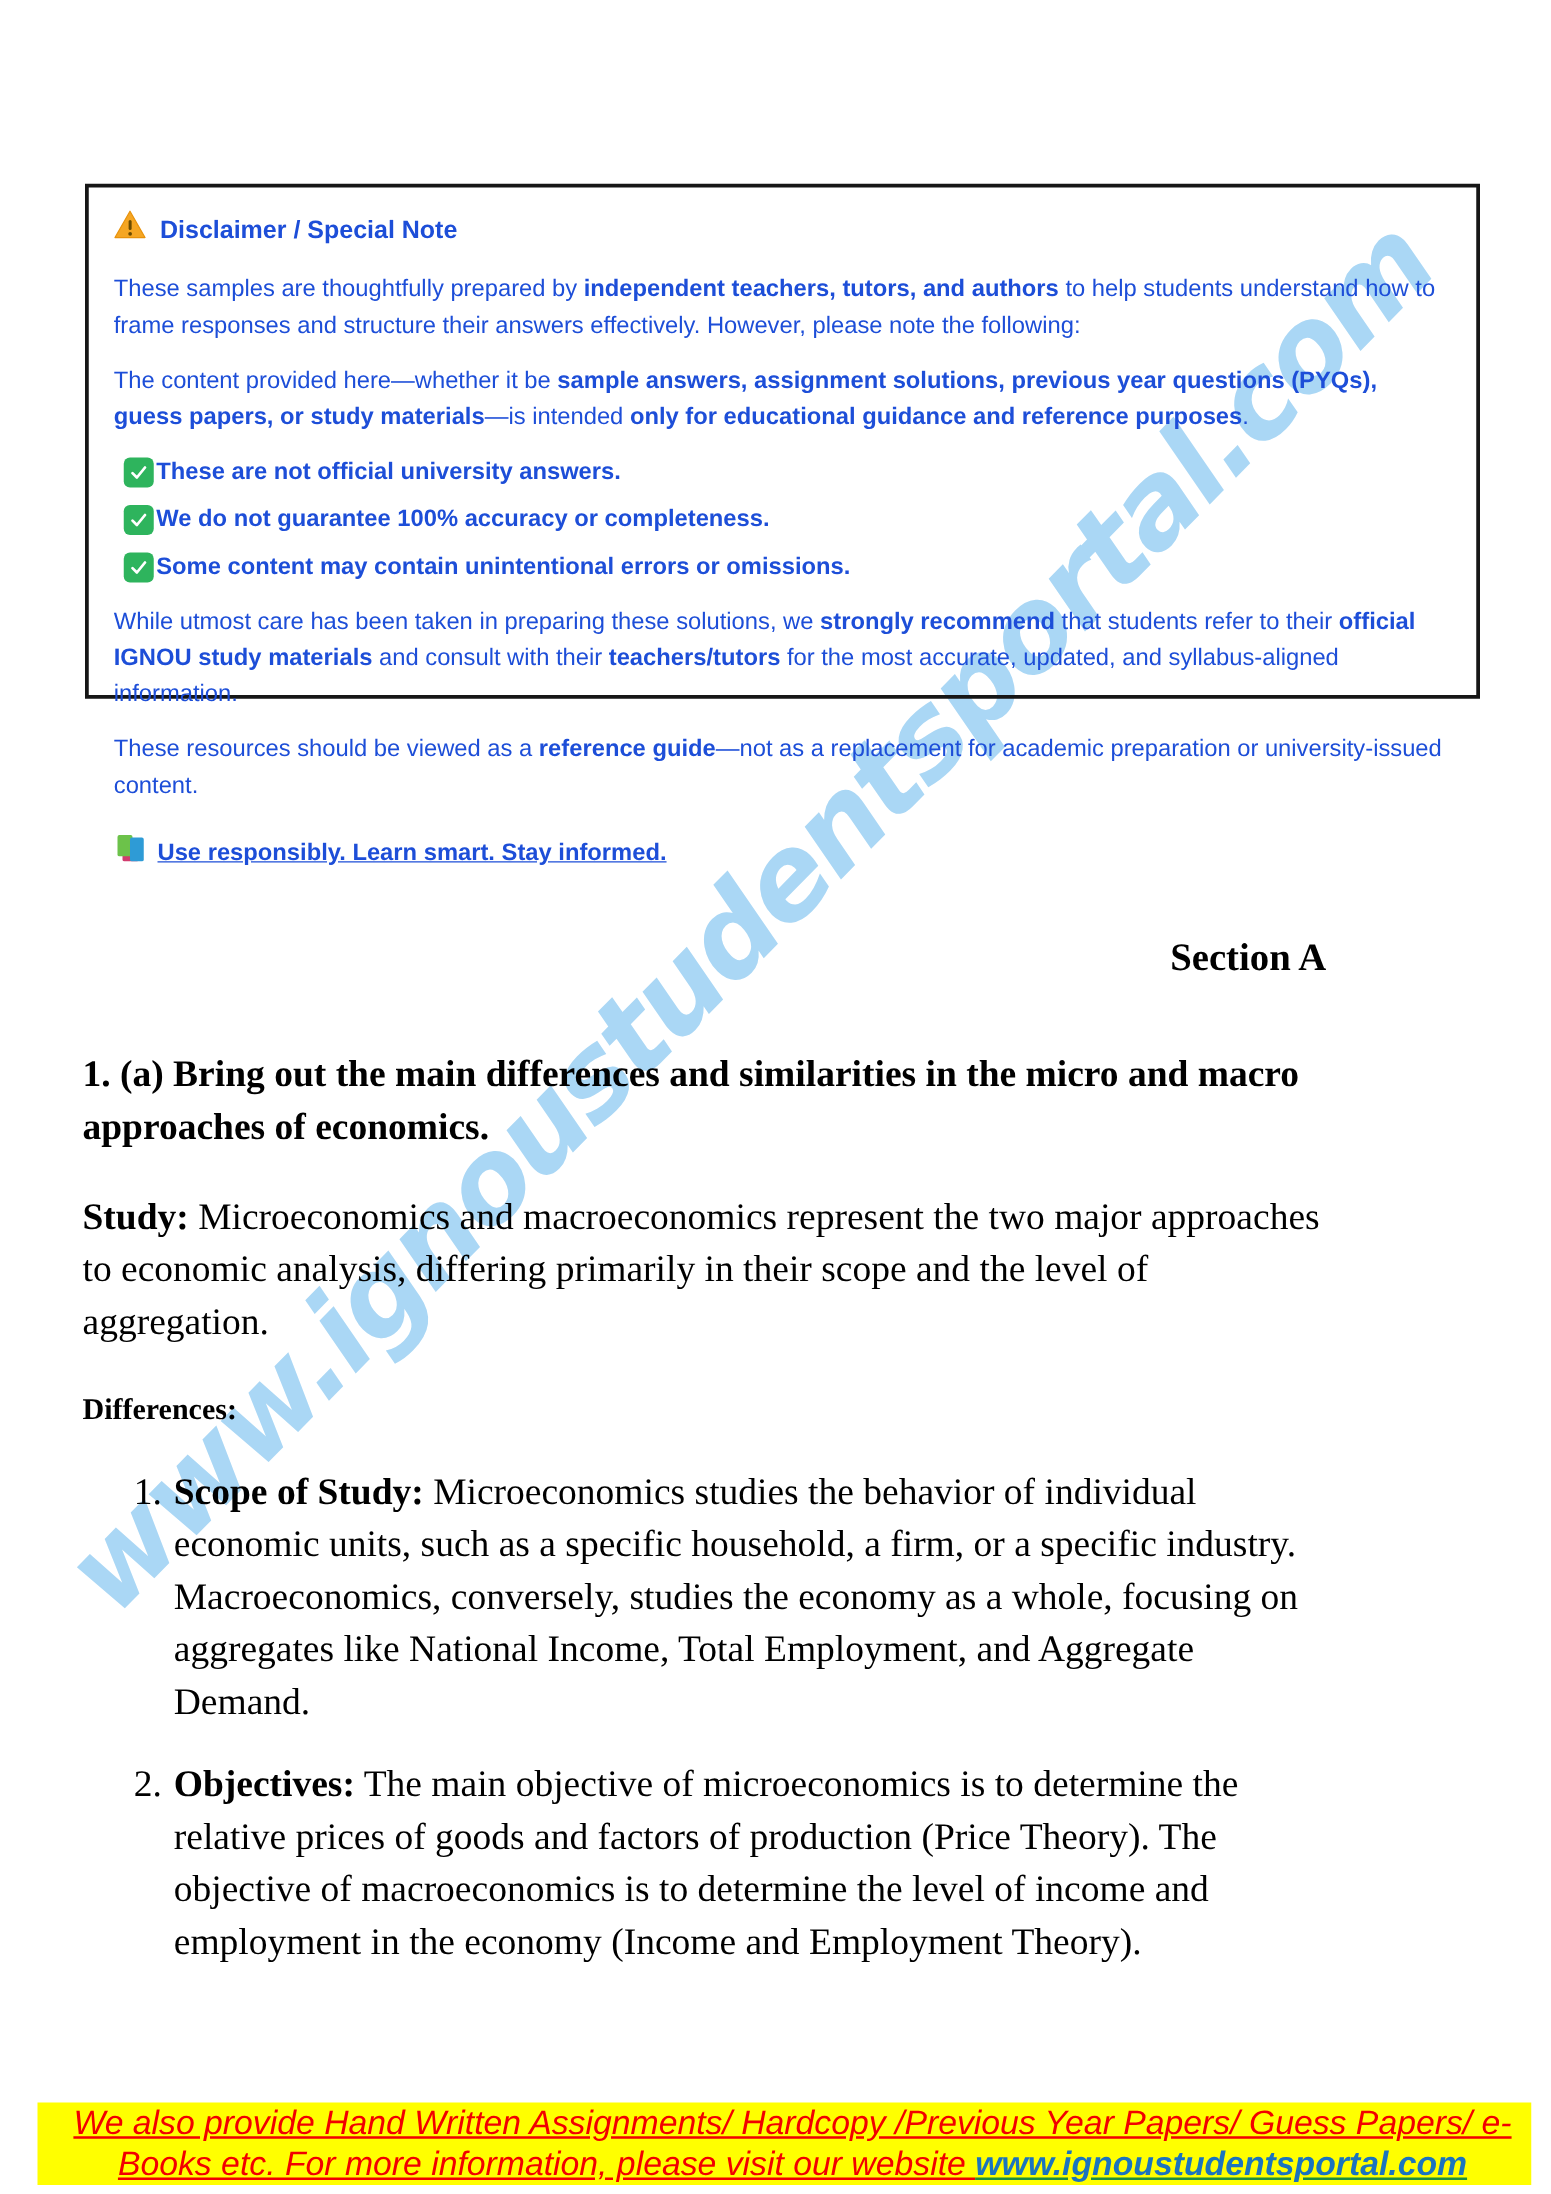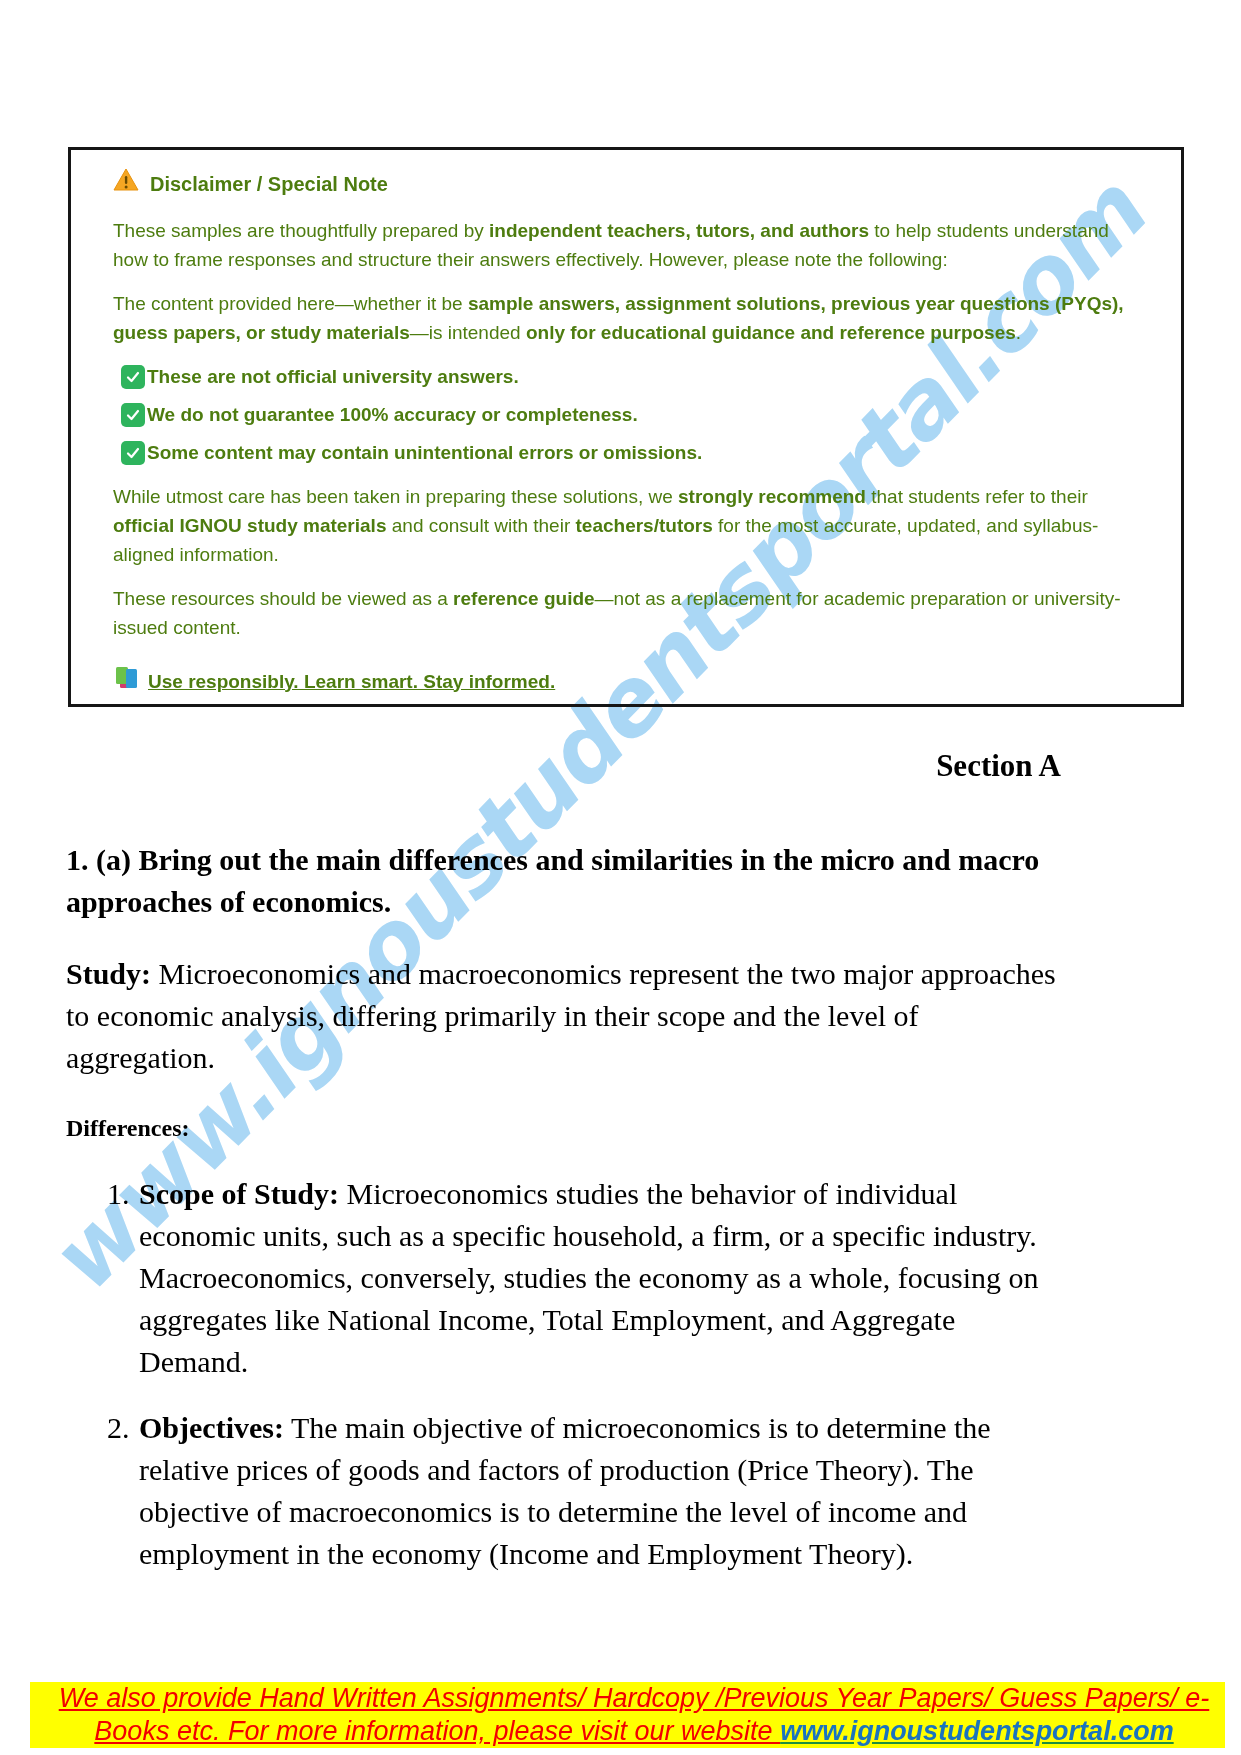--- a/index.html
+++ b/index.html
@@ -11,23 +11,23 @@
   .watermark{
     position:absolute;left:-140px;top:720px;width:1400px;z-index:1;
     text-align:center;white-space:nowrap;
     transform:rotate(-45.5deg);
     font-family:"DejaVu Sans", sans-serif;
     font-style:italic;font-weight:bold;font-size:92px;letter-spacing:-3px;
     color:#aad7f5;
   }
   
   .box{
-    position:absolute;left:68px;top:147px;width:1116px;height:560px;z-index:2;
-    box-sizing:border-box;border:3px solid #161616;padding:18px 42px;
-    font-size:19px;line-height:29px;color:#4d7c0f;background:transparent;
+    position:absolute;left:68px;top:147px;width:1116px;height:412px;z-index:2;
+    box-sizing:border-box;border:3px solid #161616;padding:18px 20px;
+    font-size:19px;line-height:29px;color:#1d4ed8;background:transparent;
   }
   .box-title{display:flex;align-items:center;gap:11px;font-weight:bold;font-size:20px;margin:0 0 16px;}
   .box p{margin:0 0 15px;}
   .checks{margin:4px 0 15px 8px;}
   .check-row{display:flex;align-items:center;gap:2px;margin-bottom:9px;font-weight:bold;}
   .check-icon{width:24px;height:24px;background:#2eb45d;border-radius:5px;flex:none;
     display:flex;align-items:center;justify-content:center;}
   .note-row{display:flex;align-items:center;gap:8px;font-weight:bold;margin-top:22px;text-decoration:underline;}
   .icon-svg{display:block;}
   

